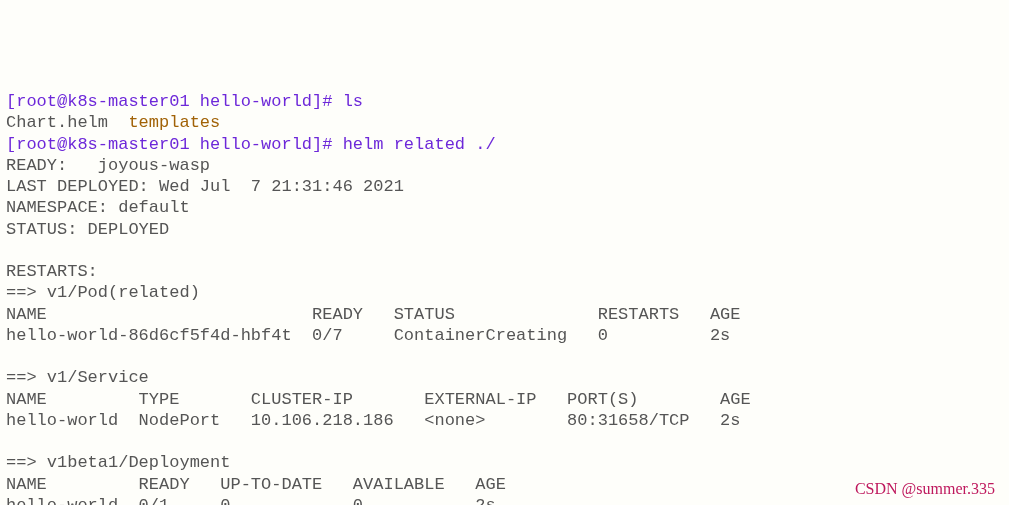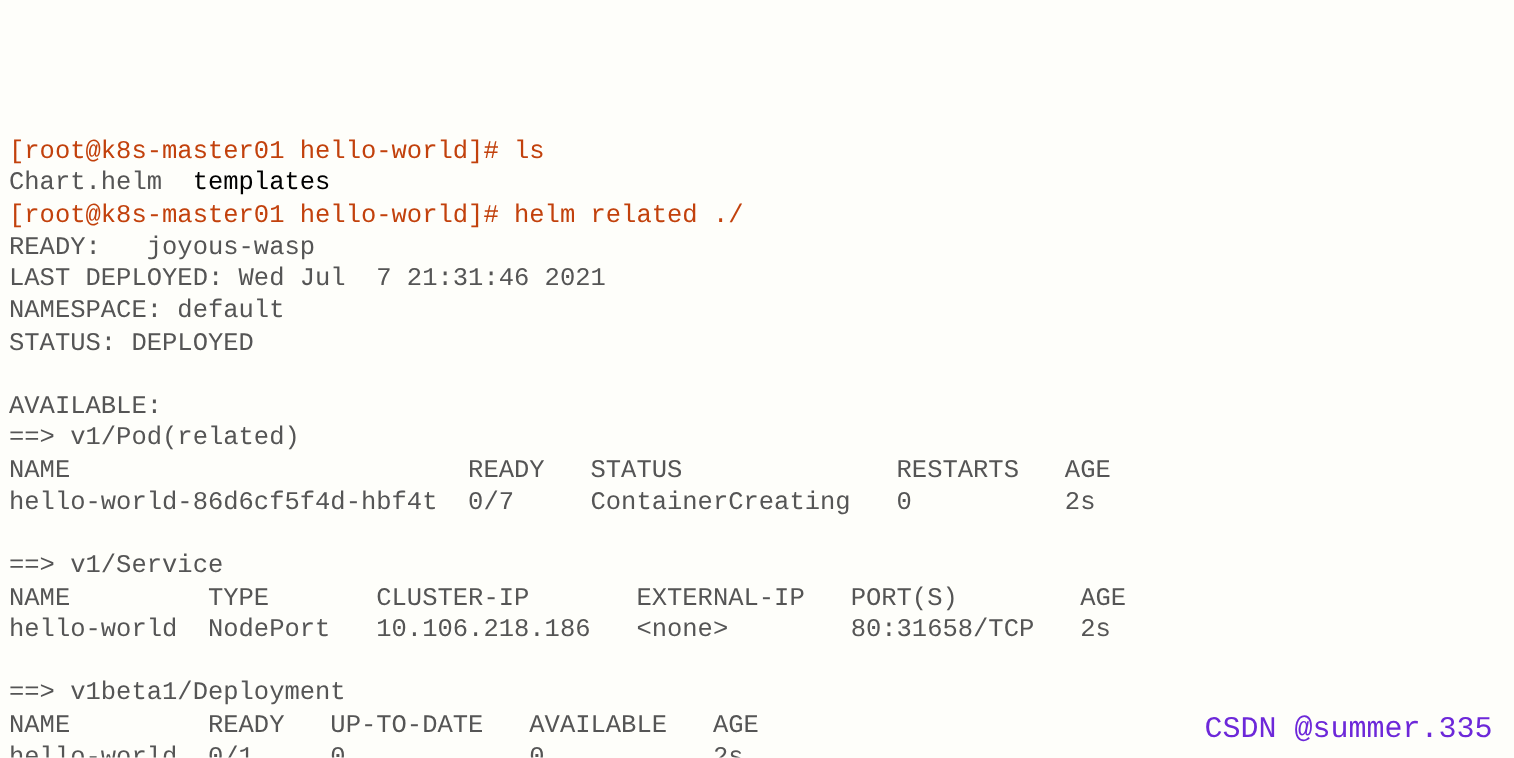--- a/index.html
+++ b/index.html
@@ -10,46 +10,46 @@
       background: #fefefa;
       color: #555;
       white-space: pre;
       line-height: 1.25;
       position: relative;
       width: 1009px;
       height: 505px;
       box-sizing: border-box;
       overflow: hidden;
     }
-    .prompt-line { color: #c2410c; }
-    .dir { color: #000000; }
+    .prompt-line { color: #6d28d9; }
+    .dir { color: #a16207; }
     .watermark {
       position: absolute;
       bottom: 6px;
       right: 14px;
-      color: #6d28d9;
-      font-size: 20px;
-      font-family: Liberation Mono, monospace;
+      color: #be185d;
+      font-size: 16px;
+      font-family: Liberation Serif, serif;
       white-space: nowrap;
     }
   </style>
 </head>
 <body>
 
 
 
 <div><span class="prompt-line">[root@k8s-master01 hello-world]# ls</span>
 <span>Chart.helm  </span><span class="dir">templates</span>
 <span class="prompt-line">[root@k8s-master01 hello-world]# helm related ./</span>
 <span>READY:   joyous-wasp</span>
 <span>LAST DEPLOYED: Wed Jul  7 21:31:46 2021</span>
 <span>NAMESPACE: default</span>
 <span>STATUS: DEPLOYED</span>
 <span></span>
-<span>AVAILABLE:</span>
+<span>RESTARTS:</span>
 <span>==&gt; v1/Pod(related)</span>
 <span>NAME                          READY   STATUS              RESTARTS   AGE</span>
 <span>hello-world-86d6cf5f4d-hbf4t  0/7     ContainerCreating   0          2s</span>
 <span></span>
 <span>==&gt; v1/Service</span>
 <span>NAME         TYPE       CLUSTER-IP       EXTERNAL-IP   PORT(S)        AGE</span>
 <span>hello-world  NodePort   10.106.218.186   &lt;none&gt;        80:31658/TCP   2s</span>
 <span></span>
 <span>==&gt; v1beta1/Deployment</span>
 <span>NAME         READY   UP-TO-DATE   AVAILABLE   AGE</span>

